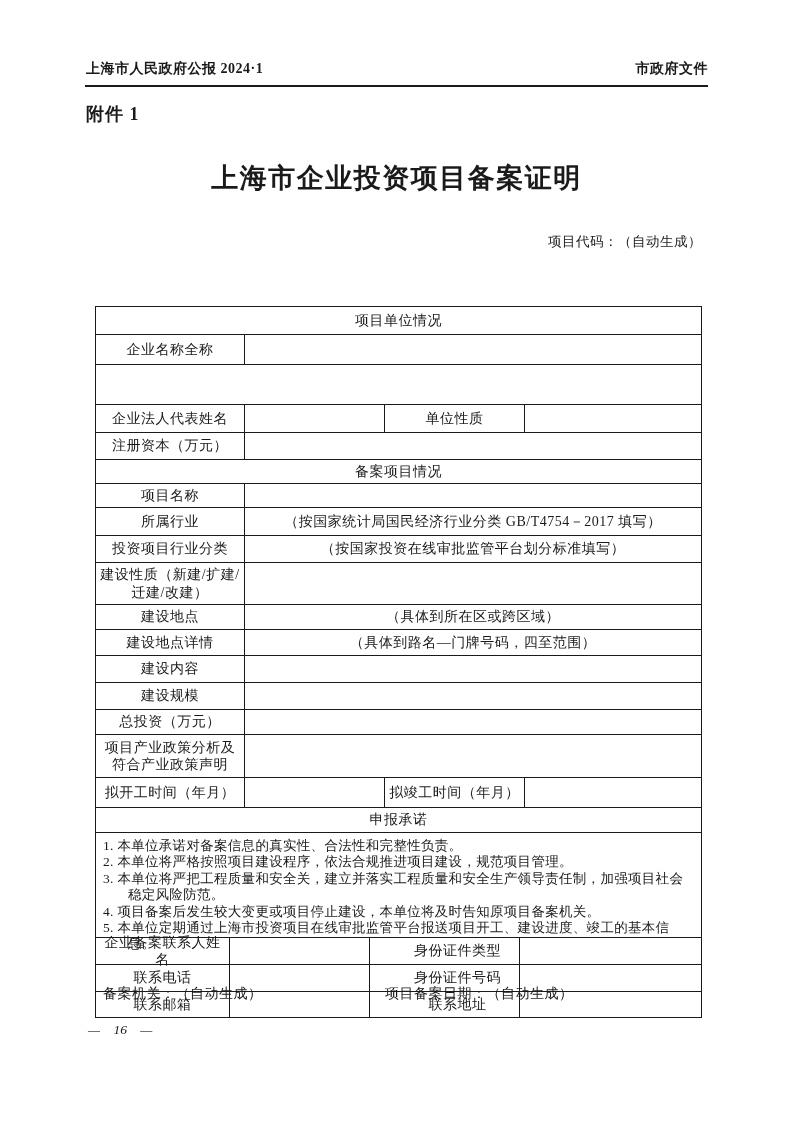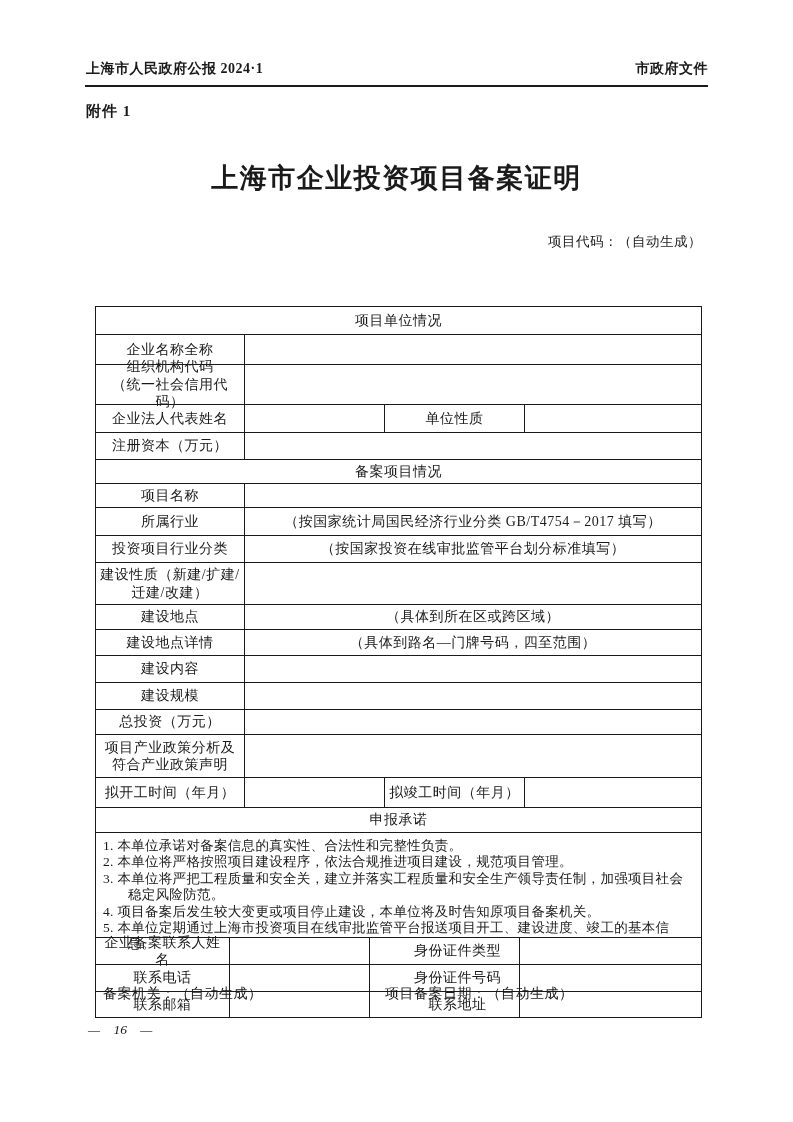--- a/index.html
+++ b/index.html
@@ -8,21 +8,21 @@
     width:793px;height:1046px;
     background:#ffffff;
     color:#1a1a1a;
     font-family:"Liberation Serif","DejaVu Serif",serif;
     overflow:hidden;
   }
   
   .hdr-left{position:absolute;left:86px;top:60px;font-size:14px;font-weight:bold;letter-spacing:.5px;}
   .hdr-right{position:absolute;right:85px;top:60px;font-size:14px;font-weight:bold;letter-spacing:.5px;}
   .hdr-rule{position:absolute;left:85px;right:85px;top:85px;height:2px;background:#1a1a1a;}
-  .attachment{position:absolute;left:86px;top:102px;font-size:15px;font-weight:bold;letter-spacing:1px;}
+  .attachment{position:absolute;left:86px;top:102px;font-size:18px;font-weight:bold;letter-spacing:1px;}
   .title{position:absolute;left:0;right:0;top:160px;margin:0;text-align:center;
          font-size:27px;font-weight:bold;letter-spacing:1.5px;}
   .project-code{position:absolute;right:91px;top:233px;font-size:13.5px;letter-spacing:.5px;}
 
   
   .form{position:absolute;left:95px;top:265px;width:607px;height:712px;
         border:1px solid #1a1a1a;box-sizing:border-box;
         display:flex;flex-direction:column;font-size:14px;margin-top:41px;}
   .row{display:flex;box-sizing:border-box;flex:none;}
   .row + .row{border-top:1px solid #1a1a1a;}
@@ -64,22 +64,20 @@
     <div class="row section" style="height:27px">
       <div class="cell c-rest">项目单位情况</div>
     </div>
 
     <div class="row" style="height:30px">
       <div class="cell c-label">企业名称全称</div>
       <div class="cell c-rest"></div>
     </div>
 
     <div class="row" style="height:40px">
-      <div class="cell c-label">组织机构代码
-（统一社会信用代码）</div>
       <div class="cell c-rest"></div>
     </div>
 
     <div class="row" style="height:28px">
       <div class="cell c-label">企业法人代表姓名</div>
       <div class="cell c-mid"></div>
       <div class="cell c-mid">单位性质</div>
       <div class="cell c-rest"></div>
     </div>
 

